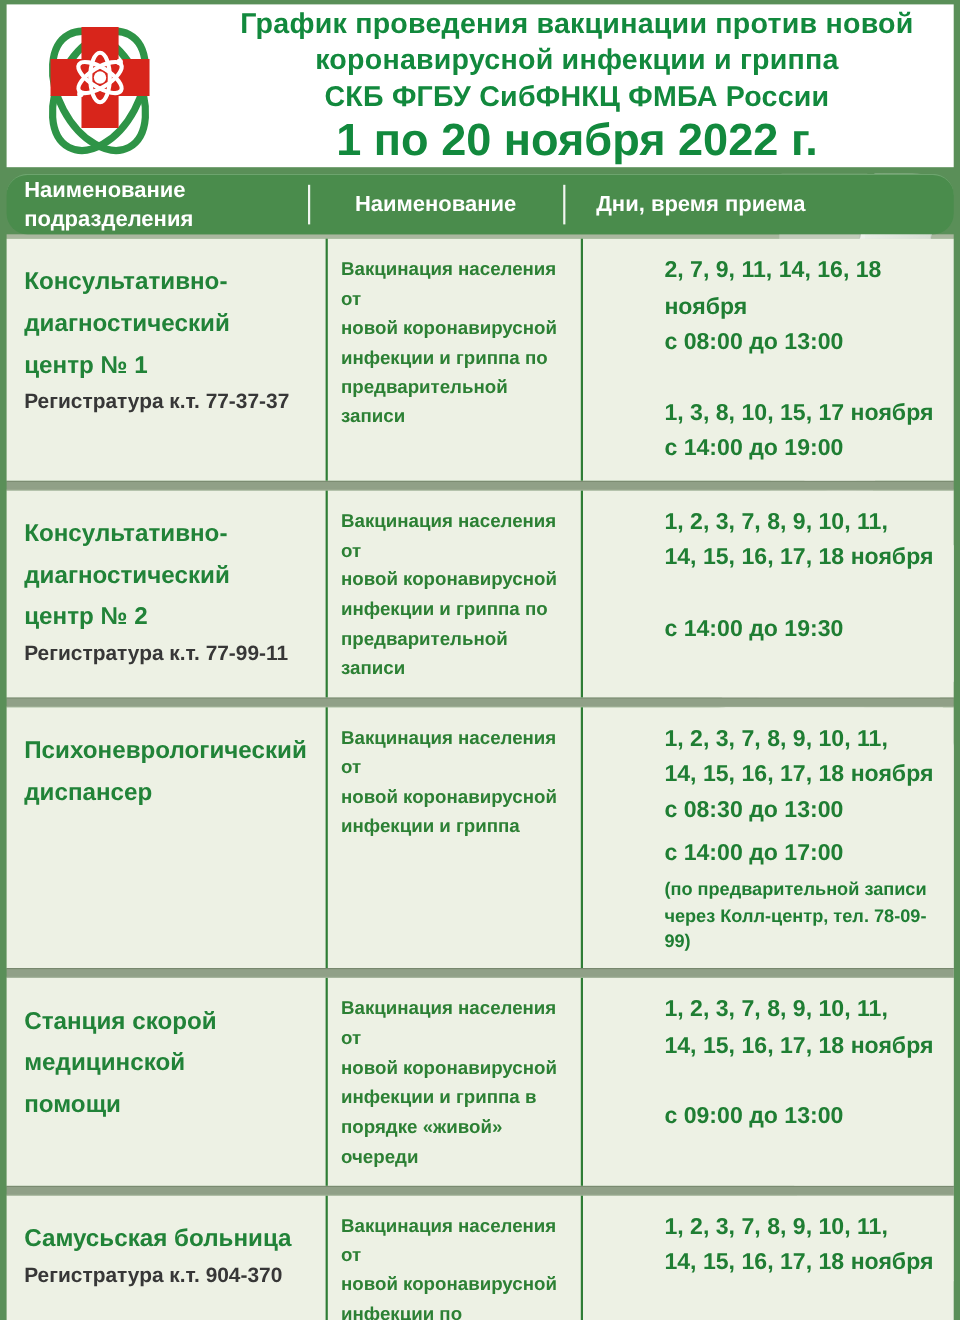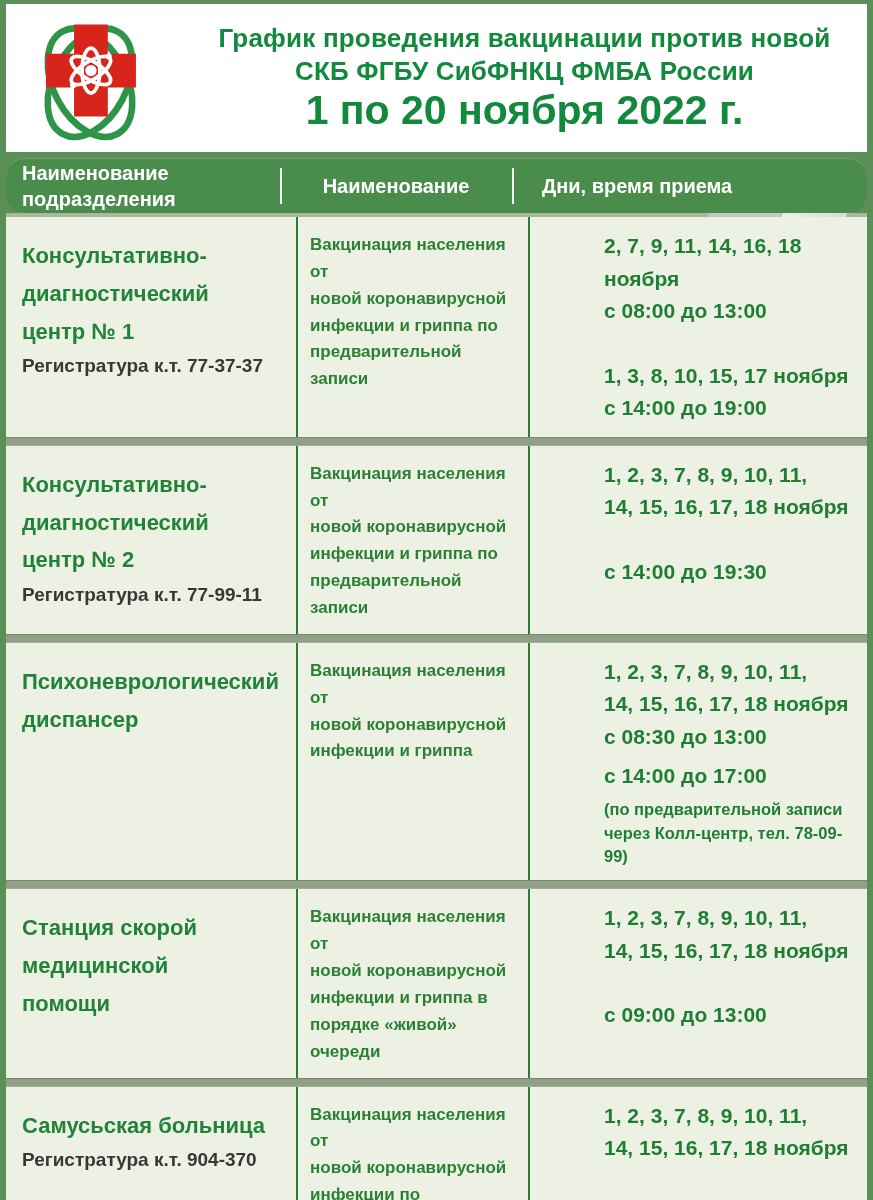--- a/index.html
+++ b/index.html
@@ -99,20 +99,21 @@
           <ellipse cx="81" cy="67" rx="24" ry="9.5" transform="rotate(32 81 67)"></ellipse>
           <ellipse cx="81" cy="67" rx="24" ry="9.5" transform="rotate(90 81 67)"></ellipse>
         </g>
         <circle cx="81" cy="67" r="6" fill="#ffffff"></circle>
         <circle cx="100" cy="52" r="3.2" fill="#ffffff"></circle>
         <circle cx="62" cy="83" r="3.2" fill="#ffffff"></circle>
       </svg>
     </div>
     <div class="title-block">
       <div class="title-line">График проведения вакцинации против новой</div>
+      <div class="title-line">коронавирусной инфекции и гриппа</div>
       <div class="title-line">СКБ ФГБУ СибФНКЦ ФМБА России</div>
       <div class="date-line">1 по 20 ноября 2022 г.</div>
     </div>
   </div>
 
   <div class="table-wrap">
     <div class="watermark">
       <div class="wm soft-band"></div>
       <div class="wm syr-barrel"></div>
       <div class="wm syr-needle"></div>

